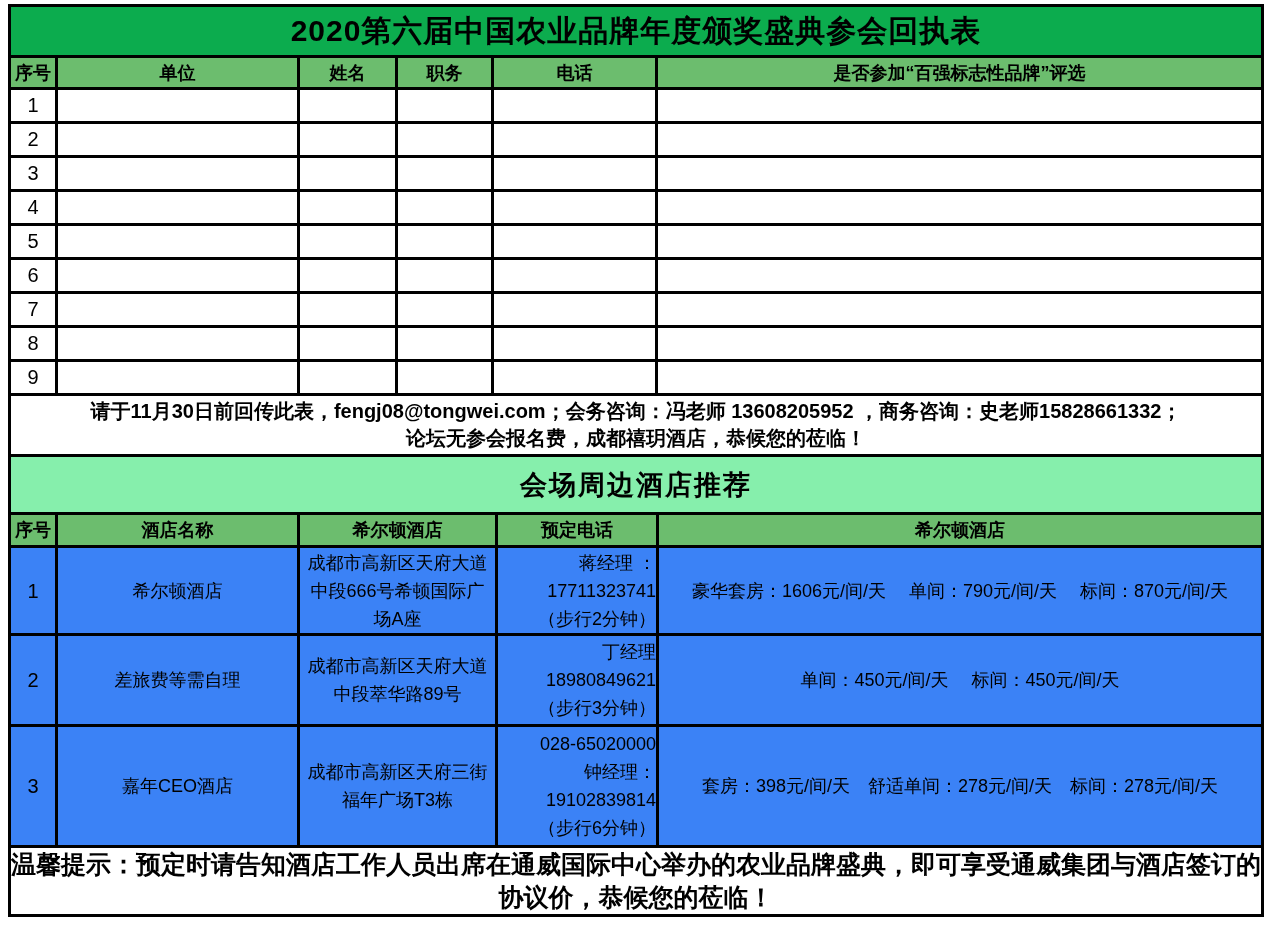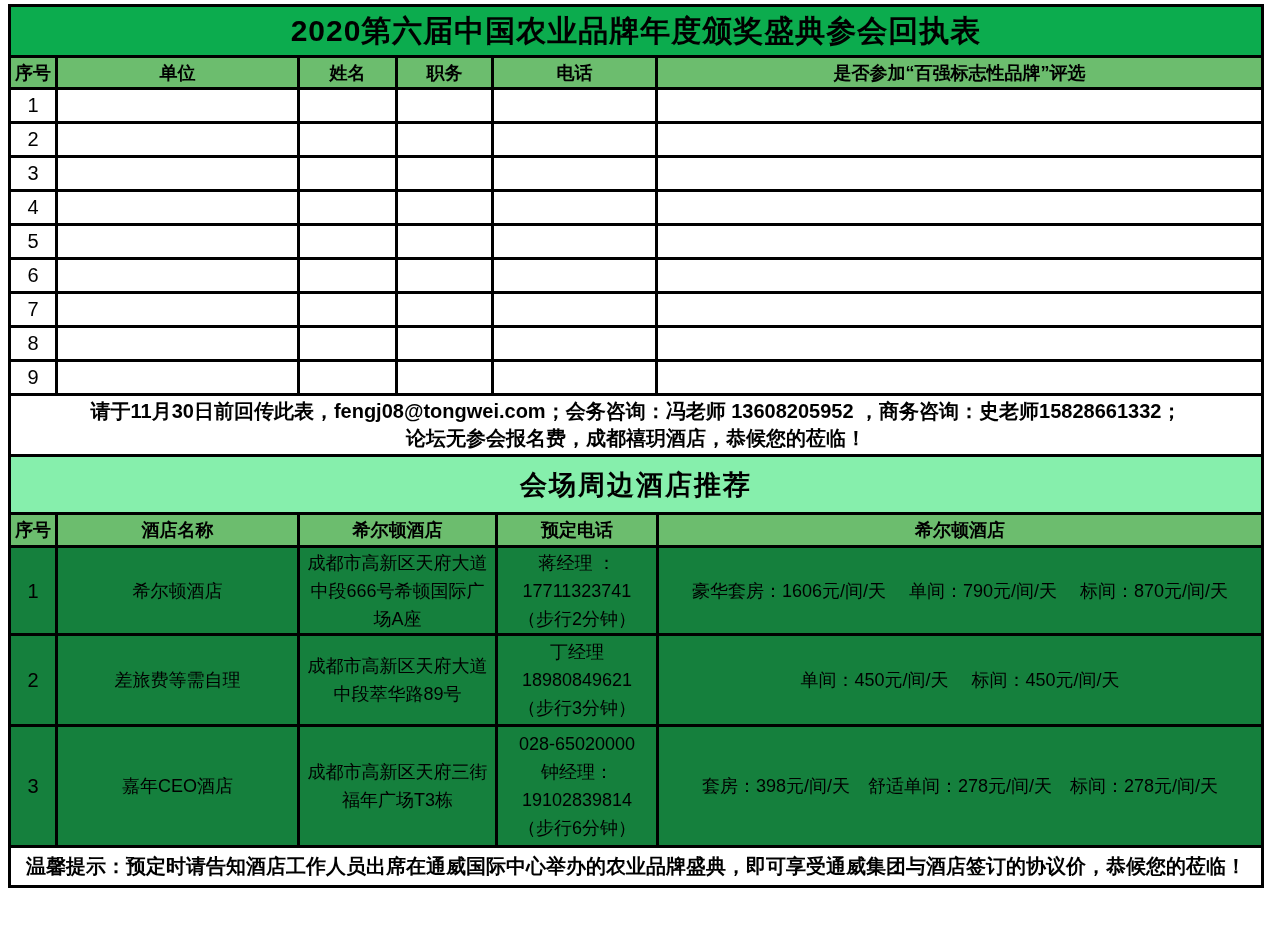--- a/index.html
+++ b/index.html
@@ -69,32 +69,32 @@
   }
   .hotel-header {
     background: #6CBD6E;
     height: 30px;
     font-size: 18px;
     font-weight: bold;
   }
   .hotel-row td {
     font-size: 18px;
     line-height: 28px;
-    background: #15803d;
+    background: #3b82f6;
   }
   .hotel-row .cell-no { font-size: 20px; }
   .cell-address { padding: 0 6px; }
-  .cell-phone { white-space: pre-line; }
+  .cell-phone { white-space: pre-line; text-align: right; }
   .cell-rooms { padding: 0 8px; }
   .row-h1 td { height: 85px; }
   .row-h2 td { height: 88px; }
   .row-h3 td { height: 118px; }
   .tip-cell {
     height: 37px;
-    font-size: 20px;
+    font-size: 25px;
     font-weight: bold;
     background: #ffffff;
   }
 </style>
 </head>
 <body>
 
 <div class="sheet">
 
   <table>

